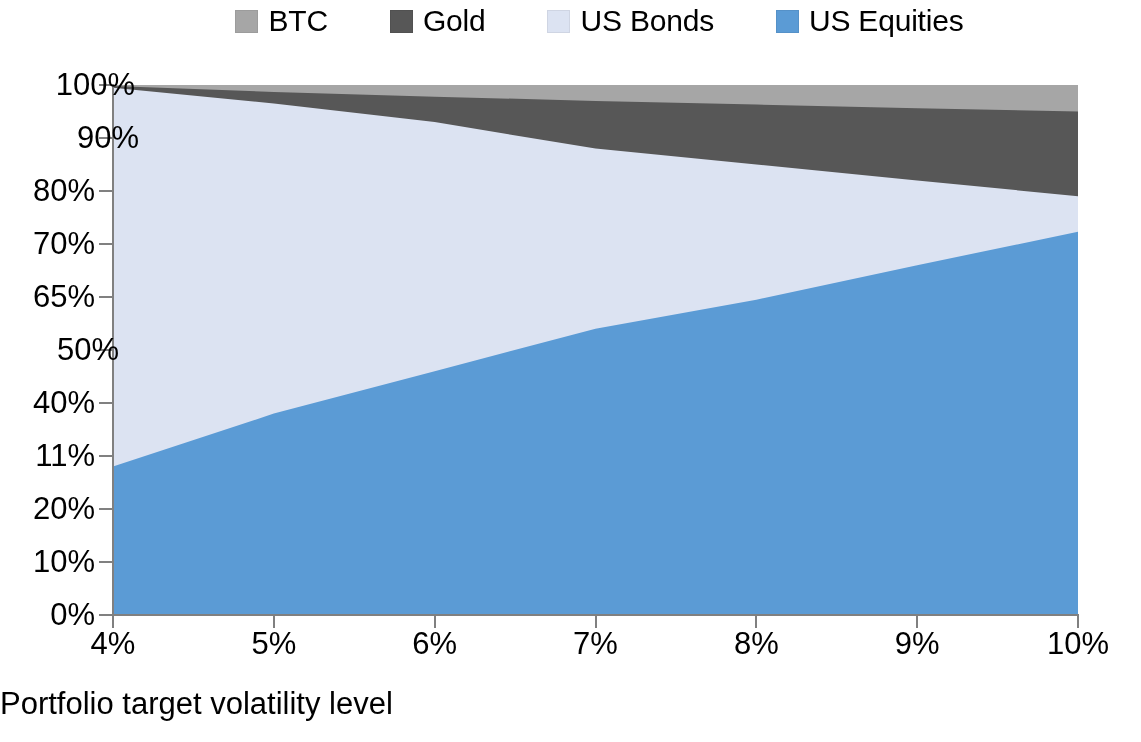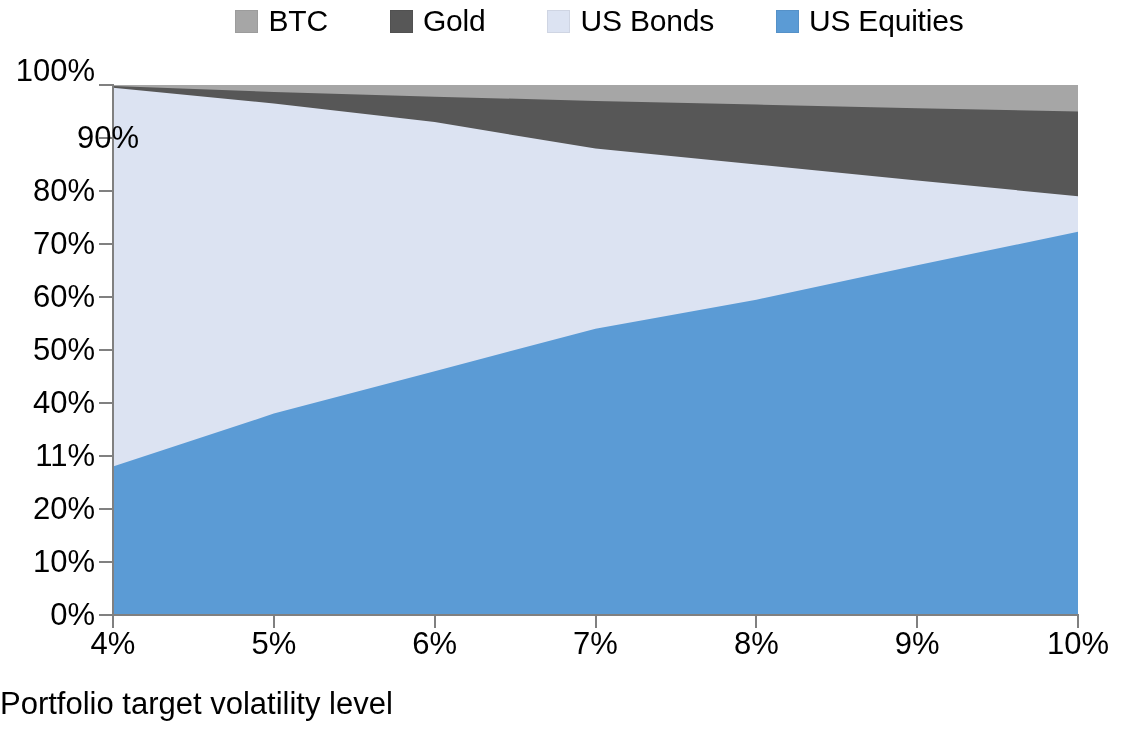--- a/index.html
+++ b/index.html
@@ -125,26 +125,26 @@
       <div class="xtick" style="left: 755.333px;"></div>
       <div class="xtick" style="left: 916.167px;"></div>
       <div class="xtick" style="left: 1077px;"></div>
     </div>
   <div id="y-labels">
       <div class="ylabel-box" style="top: 599px;">0%</div>
       <div class="ylabel-box" style="top: 546px;">10%</div>
       <div class="ylabel-box" style="top: 493px;">20%</div>
       <div class="ylabel-box" style="top: 440px;">11%</div>
       <div class="ylabel-box" style="top: 387px;">40%</div>
-      <div class="ylabel-box" style="top: 334px;">50%</div>
-      <div class="ylabel-box" style="top: 281px;">60%</div>
+      <div class="ylabel-box" style="top: 334px; padding-left: 24px;">50%</div>
+      <div class="ylabel-box" style="top: 281px;">65%</div>
       <div class="ylabel-box" style="top: 228px;">70%</div>
       <div class="ylabel-box" style="top: 175px;">80%</div>
       <div class="ylabel-box" style="top: 122px; padding-left: 44px;">90%</div>
-      <div class="ylabel-box" style="top: 55px;">100%</div>
+      <div class="ylabel-box" style="top: 69px; padding-left: 40px;">100%</div>
     </div>
   <div id="x-labels">
       <div class="xlabel-box" style="left: 53px;">4%</div>
       <div class="xlabel-box" style="left: 213.833px;">5%</div>
       <div class="xlabel-box" style="left: 374.667px;">6%</div>
       <div class="xlabel-box" style="left: 535.5px;">7%</div>
       <div class="xlabel-box" style="left: 696.333px;">8%</div>
       <div class="xlabel-box" style="left: 857.167px;">9%</div>
       <div class="xlabel-box" style="left: 1018px;">10%</div>
     </div>

